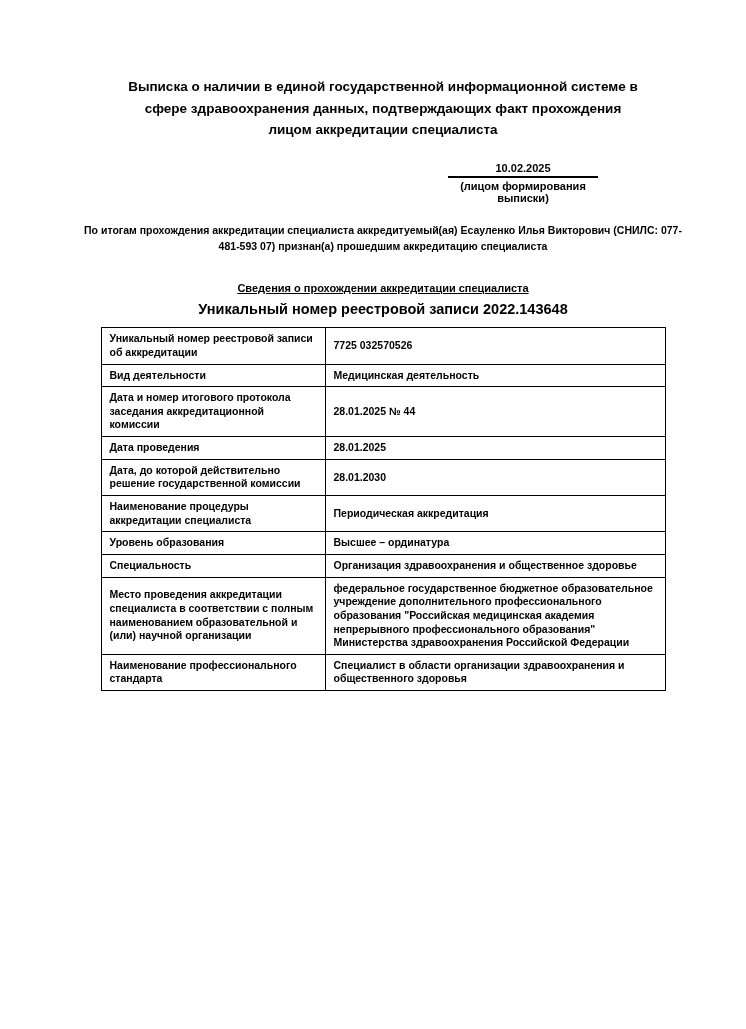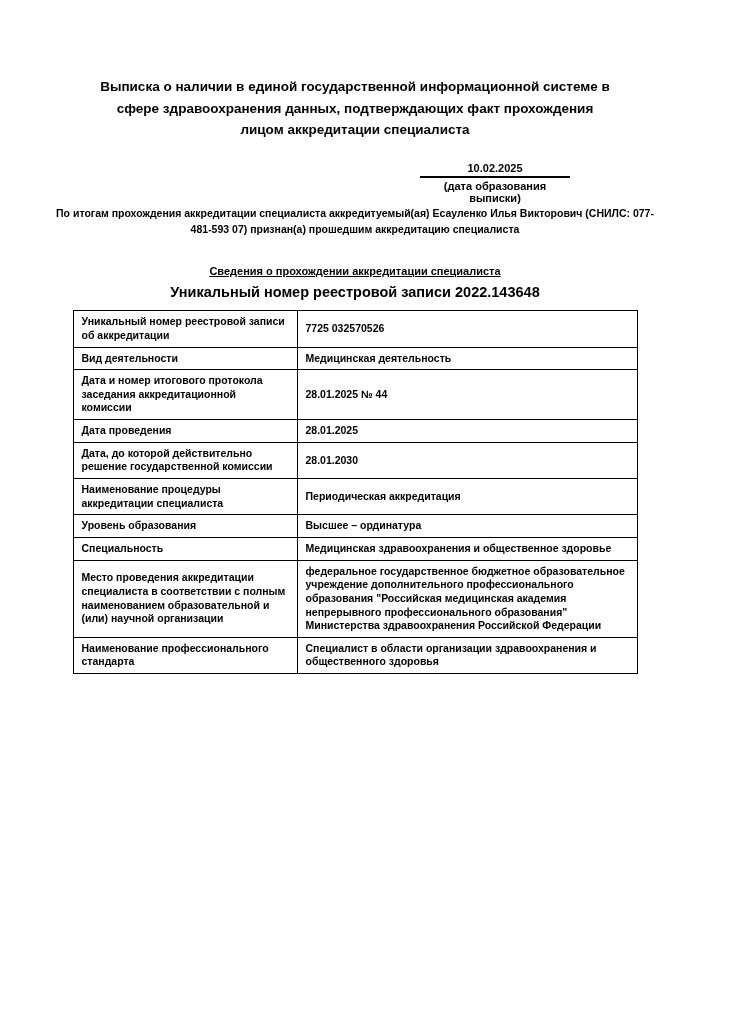--- a/index.html
+++ b/index.html
@@ -12,20 +12,21 @@
     background: #ffffff;
     color: #000000;
     font-family: "Liberation Sans", sans-serif;
     font-weight: bold;
     overflow: hidden;
   }
   .page {
     position: relative;
     width: 710px;
     height: 1029px;
+    padding-left: 28px;
   }
   .doc-title {
     margin: 0 auto;
     padding-top: 76px;
     width: 520px;
     text-align: center;
     font-size: 13.5px;
     line-height: 1.6;
   }
   .date-block {
@@ -37,21 +38,21 @@
   .date-value {
     display: block;
     padding-bottom: 2px;
     border-bottom: 2px solid #000000;
   }
   .date-caption {
     display: block;
     padding-top: 2px;
   }
   .intro-paragraph {
-    margin: 2px auto 0;
+    margin: 19px auto 0;
     width: 600px;
     text-align: center;
     font-size: 10.5px;
     line-height: 1.5;
   }
   .section-title {
     margin-top: 28px;
     text-align: center;
     font-size: 11px;
     text-decoration: underline;
@@ -80,21 +81,21 @@
 </style>
 </head>
 <body>
 
 <div class="page">
 
   <div class="doc-title">Выписка о наличии в единой государственной информационной системе в сфере здравоохранения данных, подтверждающих факт прохождения лицом аккредитации специалиста</div>
 
   <div class="date-block">
     <span class="date-value">10.02.2025</span>
-    <span class="date-caption">(дата образования выписки)</span>
+    <span class="date-caption">(лицом формирования выписки)</span>
   </div>
 
   <div class="intro-paragraph">По итогам прохождения аккредитации специалиста аккредитуемый(ая) Есауленко Илья Викторович (СНИЛС: 077-481-593 07) признан(а) прошедшим аккредитацию специалиста</div>
 
   <div class="section-title">Сведения о прохождении аккредитации специалиста</div>
 
   <div class="registry-title">Уникальный номер реестровой записи 2022.143648</div>
 
   <table class="acc-table">
     <tbody>
@@ -121,21 +122,21 @@
       <tr>
         <td class="cell-label">Наименование процедуры аккредитации специалиста</td>
         <td class="cell-value">Периодическая аккредитация</td>
       </tr>
       <tr>
         <td class="cell-label">Уровень образования</td>
         <td class="cell-value">Высшее – ординатура</td>
       </tr>
       <tr>
         <td class="cell-label">Специальность</td>
-        <td class="cell-value">Медицинская здравоохранения и общественное здоровье</td>
+        <td class="cell-value">Организация здравоохранения и общественное здоровье</td>
       </tr>
       <tr>
         <td class="cell-label">Место проведения аккредитации специалиста в соответствии с полным наименованием образовательной и (или) научной организации</td>
         <td class="cell-value">федеральное государственное бюджетное образовательное учреждение дополнительного профессионального образования "Российская медицинская академия непрерывного профессионального образования" Министерства здравоохранения Российской Федерации</td>
       </tr>
       <tr>
         <td class="cell-label">Наименование профессионального стандарта</td>
         <td class="cell-value">Специалист в области организации здравоохранения и общественного здоровья</td>
       </tr>
     </tbody>

